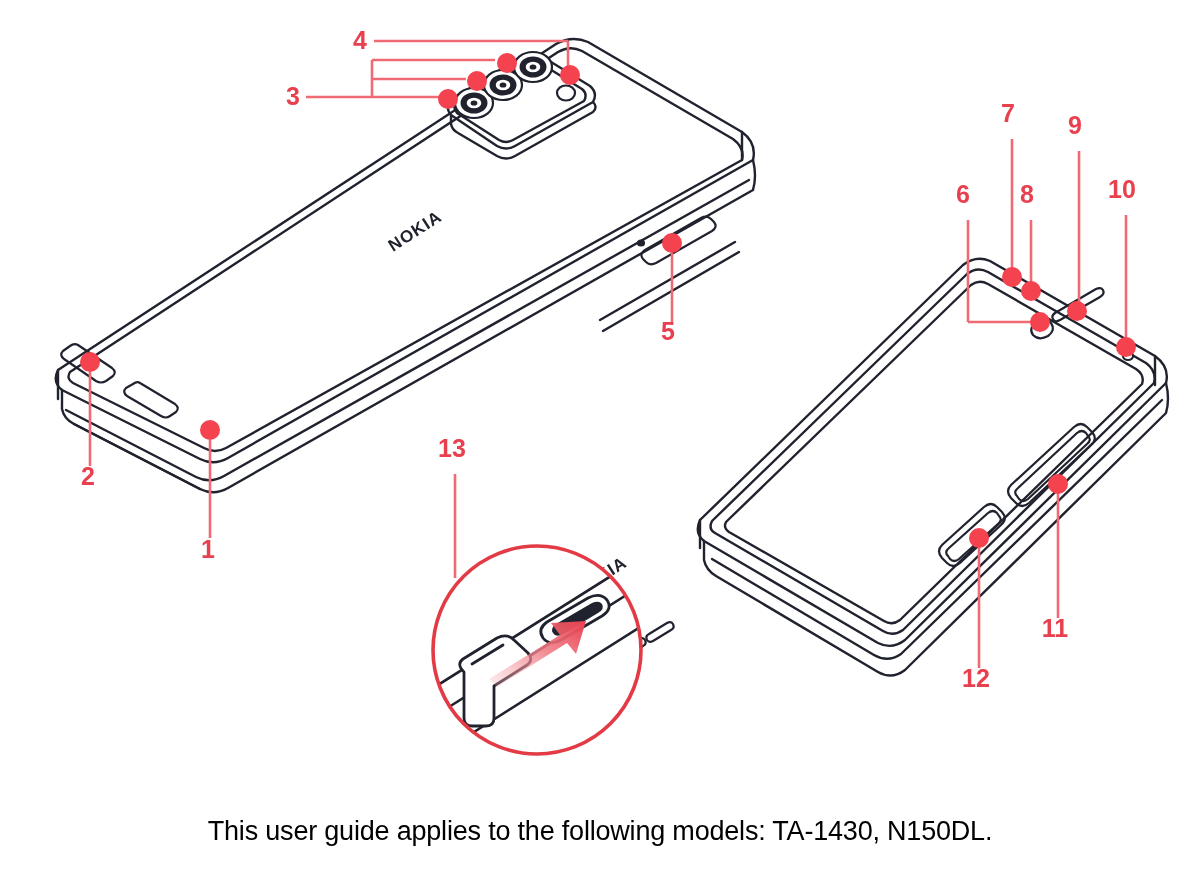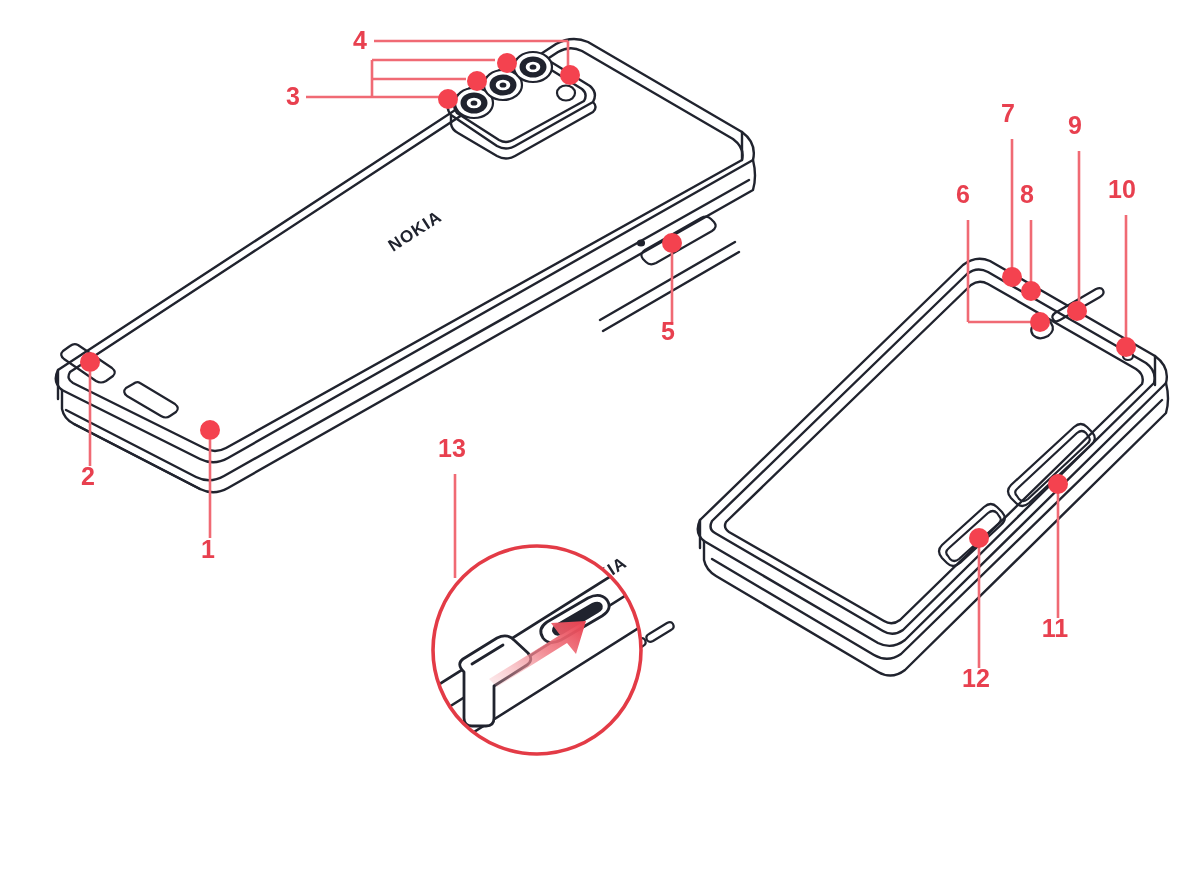--- a/index.html
+++ b/index.html
@@ -346,14 +346,15 @@
       <text class="callout-num" text-anchor="middle" x="1008" y="122">7</text>
       <text class="callout-num" text-anchor="middle" x="1027" y="203">8</text>
       <text class="callout-num" text-anchor="middle" x="1075" y="134">9</text>
       <text class="callout-num" text-anchor="middle" x="1122" y="198">10</text>
       <text class="callout-num" text-anchor="middle" x="1055" y="637">11</text>
       <text class="callout-num" text-anchor="middle" x="976" y="687">12</text>
       <text class="callout-num" text-anchor="middle" x="452" y="457">13</text>
     </g>
   </svg>
 
+  <div class="caption">This user guide applies to the following models: TA-1430, N150DL.</div>
 
 </div>
 
 </body></html>

